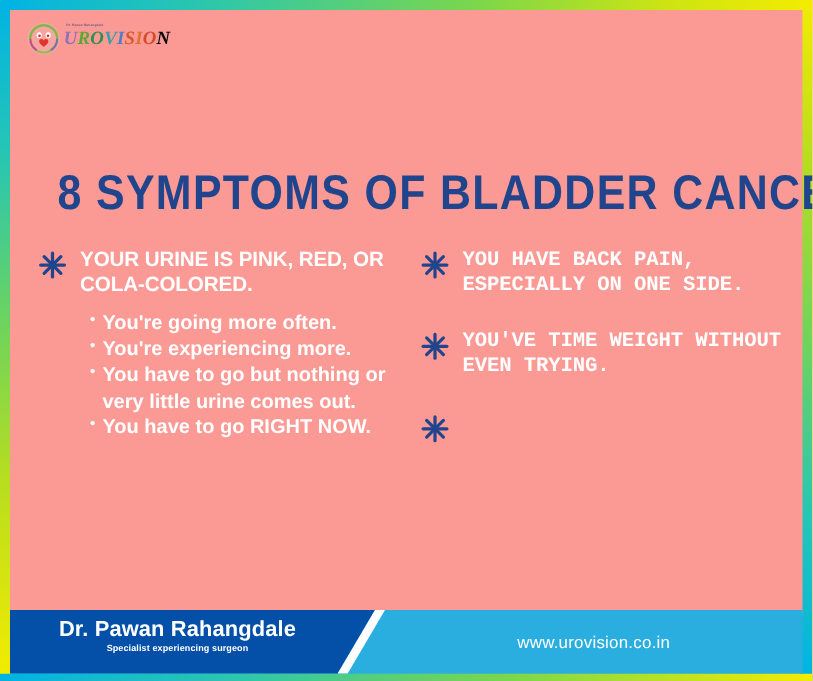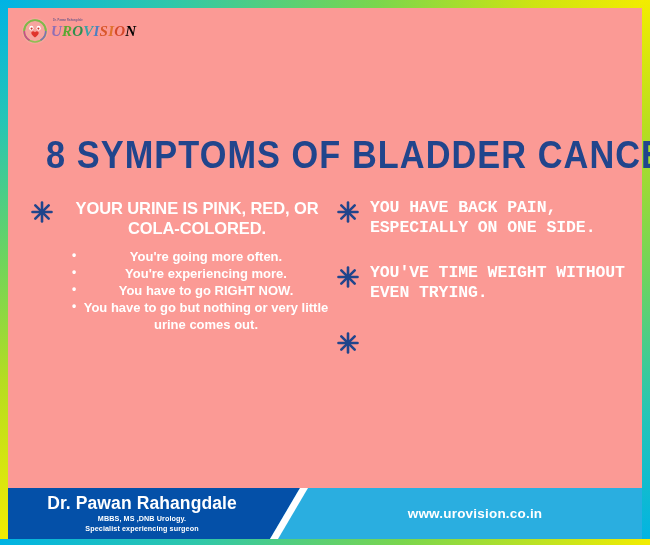--- a/index.html
+++ b/index.html
@@ -79,21 +79,21 @@
     transform:scaleX(.88);
     transform-origin:center top;
     white-space:nowrap;
   }
 
   
   .cols{
     position:absolute;left:0;top:190px;width:634px;height:240px;
   }
   .col{position:absolute;top:0;}
-  .col-left{left:22px;width:300px;text-align:center;}
+  .col-left{left:22px;width:300px;}
   .col-right{left:328px;width:300px;font-family:Liberation Mono, monospace;}
 
   .item{
     position:relative;
     padding-left:34px;
     margin-bottom:11px;
   }
   .star{
     position:absolute;left:0;top:2px;width:24px;height:24px;
   }
@@ -108,21 +108,21 @@
 
   .subs{
     list-style:none;
     margin:7px 0 0 0;
     padding:0 0 0 42px;
   }
   .subs li{
     position:relative;
     color:#ffffff;
     font-weight:700;
-    font-size:13px;
+    font-size:16px;
     line-height:1.30;
     padding-left:10px;
     margin-bottom:0px;
   }
   .subs li:before{
     content:"•";
     position:absolute;left:0;top:-1px;
     font-size:12px;color:#ffffff;
   }
 
@@ -149,21 +149,21 @@
     color:#ffffff;font-weight:700;font-size:17.5px;letter-spacing:.1px;
   }
   .doc-cred{
     position:absolute;left:0;top:26px;width:268px;text-align:center;
     color:#ffffff;font-weight:700;font-size:7.2px;line-height:1.45;
     letter-spacing:.1px;
   }
   .site{
     position:absolute;left:300px;top:0;width:334px;height:51px;
     display:flex;align-items:center;justify-content:center;
-    color:#ffffff;font-weight:700;font-size:13.5px;letter-spacing:.2px;
+    color:#ffffff;font-weight:400;font-size:13.5px;letter-spacing:.2px;
   }
 </style>
 </head>
 <body>
 
 <div class="poster">
 
   <div class="rail-top"></div>
   <div class="rail-left"></div>
   <div class="rail-right"></div>
@@ -216,22 +216,22 @@
               </g>
             </svg>
           </span>
           <div class="item-text">YOUR URINE IS PINK, RED, OR COLA-COLORED.</div>
         </div>
 
 
         <ul class="subs">
           <li>You're going more often.</li>
           <li>You're experiencing more.</li>
+          <li>You have to go but nothing or very little urine comes out.</li>
           <li>You have to go RIGHT NOW.</li>
-          <li>You have to go but nothing or very little urine comes out.</li>
         </ul>
 
       </div>
 
       <div class="col col-right">
 
         <div class="item">
           <span class="star">
             <svg width="24" height="24" viewBox="0 0 24 24">
               <g stroke="#21458c" stroke-width="2.6" stroke-linecap="round">
@@ -279,19 +279,18 @@
       </div>
 
     </div>
   </div>
 
   <div class="footer">
     <div class="footer-left"></div>
     <div class="footer-slash"></div>
     <div class="doc-name">Dr. Pawan Rahangdale</div>
     <div class="doc-cred">
-      <div>MBBS,  MS ,DNB Urology.</div>
       <div>Specialist experiencing surgeon</div>
     </div>
     <div class="site">www.urovision.co.in</div>
   </div>
 
 </div>
 
 </body></html>

